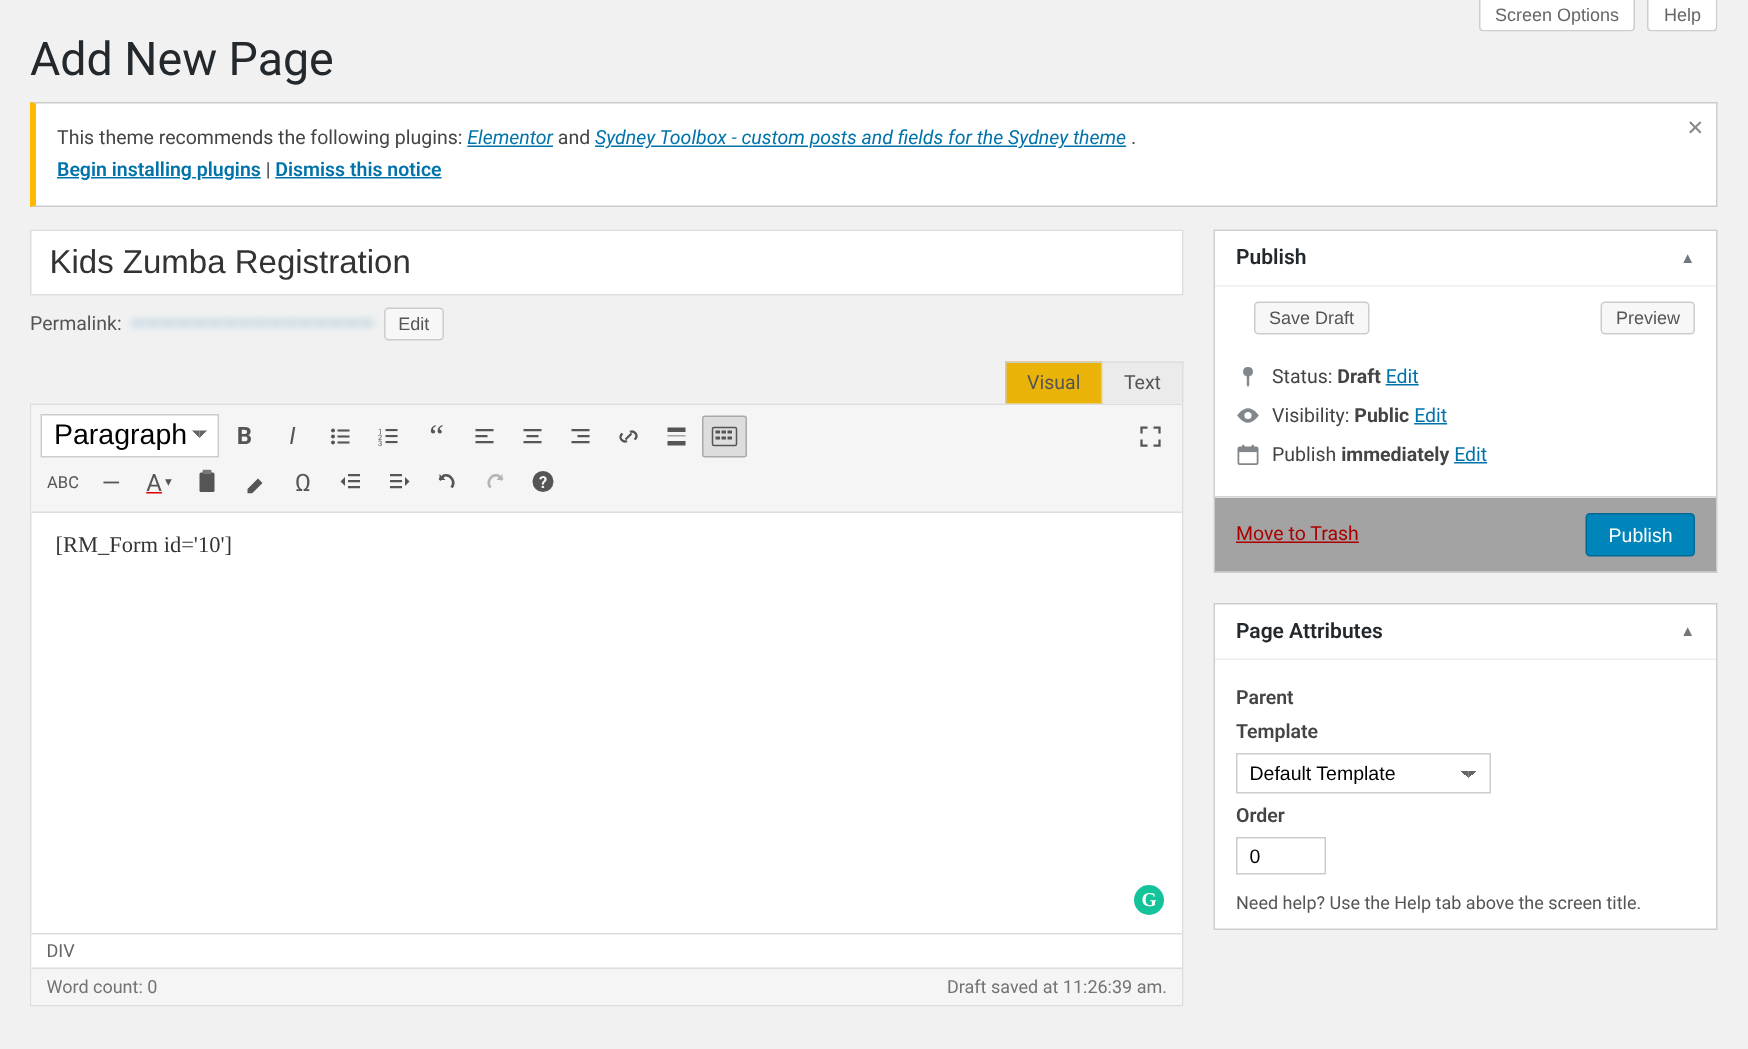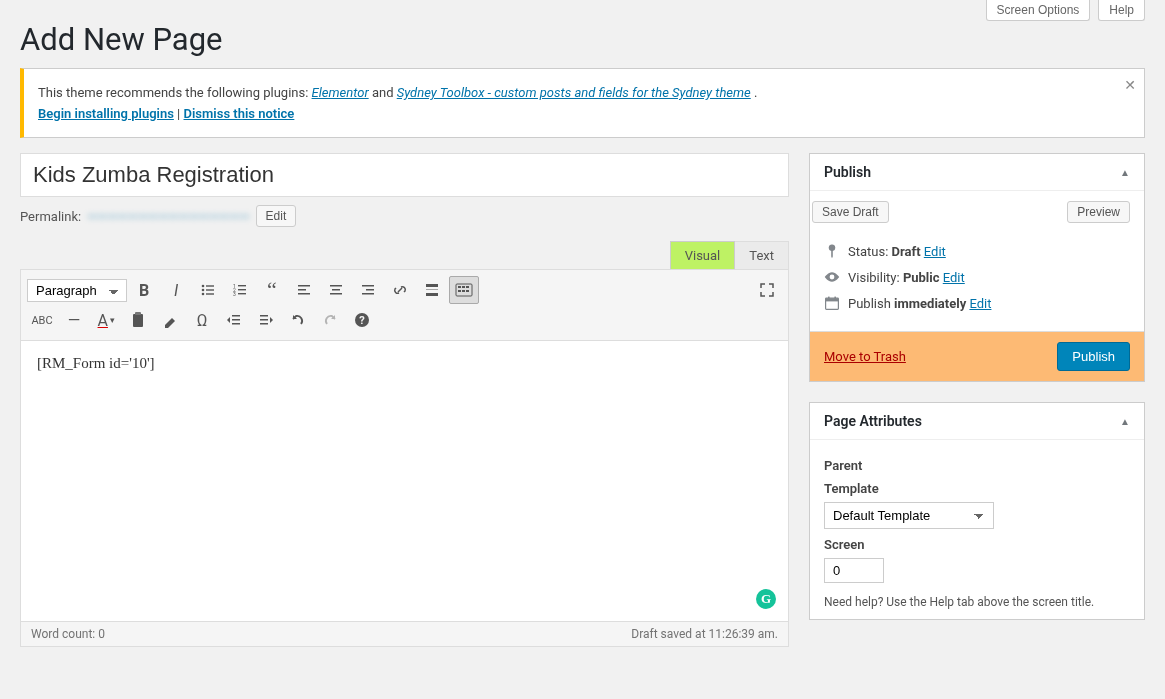--- a/index.html
+++ b/index.html
@@ -52,28 +52,28 @@
     background-image: linear-gradient(45deg, transparent 50%, #666 50%), linear-gradient(135deg, #666 50%, transparent 50%);
     background-position: calc(100% - 16px) 12px, calc(100% - 11px) 12px;
     background-size: 5px 5px, 5px 5px; background-repeat:no-repeat;
   }
   .editor-tabs { display:flex; border-bottom:none; }
   .editor-tabs .spacer { flex:1; }
   .ed-tab {
     padding:6px 14px; border:1px solid #ddd; border-bottom:none;
     background:#ebebeb; font-size:13px; color:#555; cursor:pointer;
   }
-  .ed-tab.active { background:#bef264; border-color:#ccc; }
+  .ed-tab.active { background:#eab308; border-color:#ccc; }
   .ed-tab + .ed-tab { border-left:none; }
   .editor-box { background:#fff; border:1px solid #ddd; }
   .toolbar { display:flex; flex-wrap:wrap; gap:2px; padding:6px; border-bottom:1px solid #ddd; background:#f5f5f5; align-items:center; }
   .toolbar .row { display:flex; gap:2px; align-items:center; width:100%; }
   .par-sel {
     background:#fff; border:1px solid #ccc; padding:3px 20px 3px 8px;
-    font-size:13px; appearance:none; min-width:100px;
+    font-size:19px; appearance:none; min-width:100px;
     background-image: linear-gradient(45deg, transparent 50%, #666 50%), linear-gradient(135deg, #666 50%, transparent 50%);
     background-position: calc(100% - 12px) 10px, calc(100% - 7px) 10px;
     background-size: 5px 5px, 5px 5px; background-repeat:no-repeat;
   }
   .tb-btn {
     width:30px; height:28px; display:flex; align-items:center; justify-content:center;
     cursor:pointer; border-radius:2px; color:#555; font-size:16px;
   }
   .tb-btn.active { background:#ddd; border:1px solid #aaa; }
   .tb-btn.expand { margin-left:auto; }
@@ -86,39 +86,39 @@
     padding:10px 14px; font-size:14px; font-weight:600; color:#23282d;
     border-bottom:1px solid #eee; display:flex; justify-content:space-between; align-items:center;
     cursor:pointer;
   }
   .postbox-header .caret { font-size:10px; color:#72777c; }
   .postbox-body { padding:10px 14px; }
   .postbox-body .row { display:flex; align-items:center; gap:8px; margin:10px 0; font-size:13px; color:#444; }
   .postbox-body .row svg { width:16px; height:16px; color:#82878c; flex:none; }
   .postbox-body a { color:#0073aa; text-decoration:underline; cursor:pointer; }
   .postbox-foot {
-    background:#fdba74; border-top:1px solid #ddd; padding:10px 14px;
+    background:#a3a3a3; border-top:1px solid #ddd; padding:10px 14px;
     display:flex; justify-content:space-between; align-items:center;
   }
   .trash-link { color:#a00; text-decoration:underline; cursor:pointer; }
   .publish-btn {
     background:#0085ba; border:1px solid #006a95; color:#fff;
     padding:6px 14px; font-size:13px; border-radius:3px; cursor:pointer;
   }
   .side-label { font-weight:600; margin:8px 0 6px 0; display:block; }
   .side-select {
     background:#fff; border:1px solid #ccc; padding:5px 24px 5px 8px;
     font-size:13px; appearance:none; min-width:170px;
     background-image: linear-gradient(45deg, transparent 50%, #666 50%), linear-gradient(135deg, #666 50%, transparent 50%);
     background-position: calc(100% - 14px) 11px, calc(100% - 9px) 11px;
     background-size: 5px 5px, 5px 5px; background-repeat:no-repeat;
   }
   .side-input { background:#fff; border:1px solid #ccc; padding:4px 8px; font-size:13px; width:60px; }
   .help-text { font-size:12px; color:#555; margin-top:12px; }
-  .pub-actions { display:flex; justify-content:space-between; padding:10px 14px 0 2px; }
+  .pub-actions { display:flex; justify-content:space-between; padding:10px 14px 0 26px; }
 </style>
 </head>
 <body>
 
 <div class="top-ops">
   <button class="top-btn">Screen Options</button>
   <button class="top-btn">Help</button>
 </div>
 
 <h1 class="page-title">Add New Page</h1>
@@ -289,20 +289,21 @@
                 <circle cx="8" cy="8" r="7" fill="currentColor"></circle>
                 <text x="8" y="12" text-anchor="middle" font-size="11" fill="#f5f5f5" font-weight="bold">?</text>
               </svg>
           </div>
         </div>
       </div>
       <div class="content-area">
         <span>[RM_Form id='10']</span>
         <div class="grammarly">G</div>
       </div>
+      <div class="status-path">DIV</div>
       <div class="status-foot">
         <span><span>Word count: </span><span>0</span></span>
         <span>Draft saved at 11:26:39 am.</span>
       </div>
     </div>
   </div>
 
   <div class="col-side">
     <div class="postbox">
       <div class="postbox-header">
@@ -346,20 +347,20 @@
       <div class="postbox-header">
         <span>Page Attributes</span>
         <span class="caret">▲</span>
       </div>
       <div class="postbox-body">
         <label class="side-label">Parent</label>
 
         <label class="side-label">Template</label>
         <select class="side-select"><option>Default Template</option></select>
 
-        <label class="side-label">Screen</label>
+        <label class="side-label">Order</label>
         <input class="side-input" value="0" style="">
 
         <div class="help-text">Need help? Use the Help tab above the screen title.</div>
       </div>
     </div>
   </div>
 </div>
 
 </body></html>

